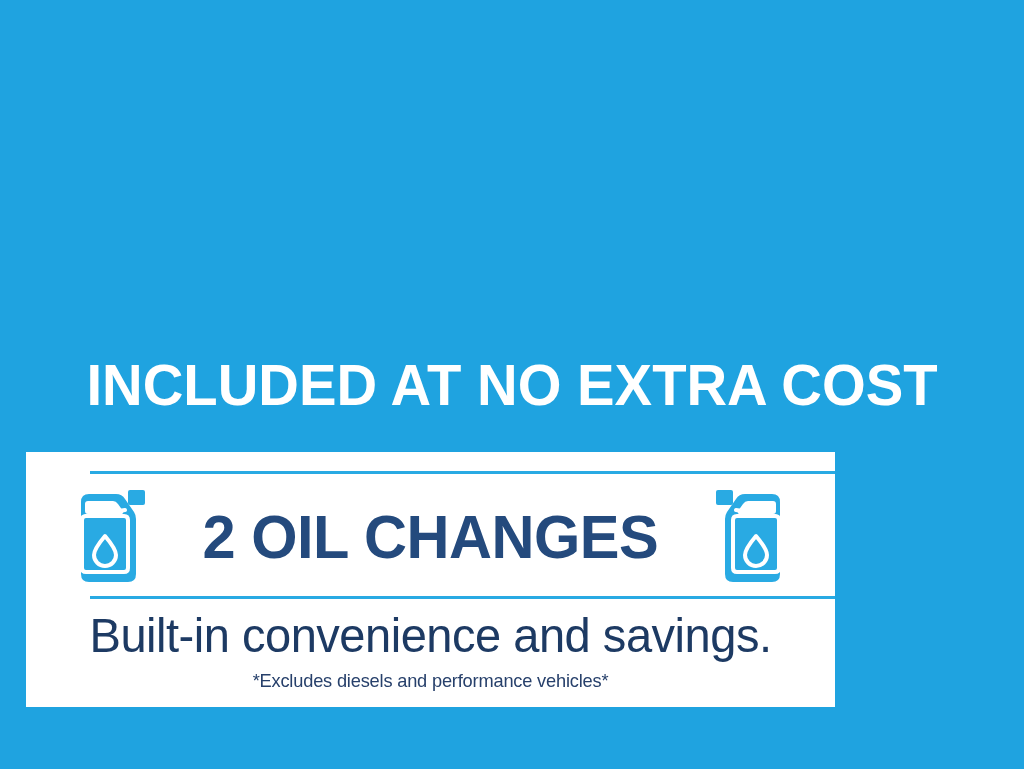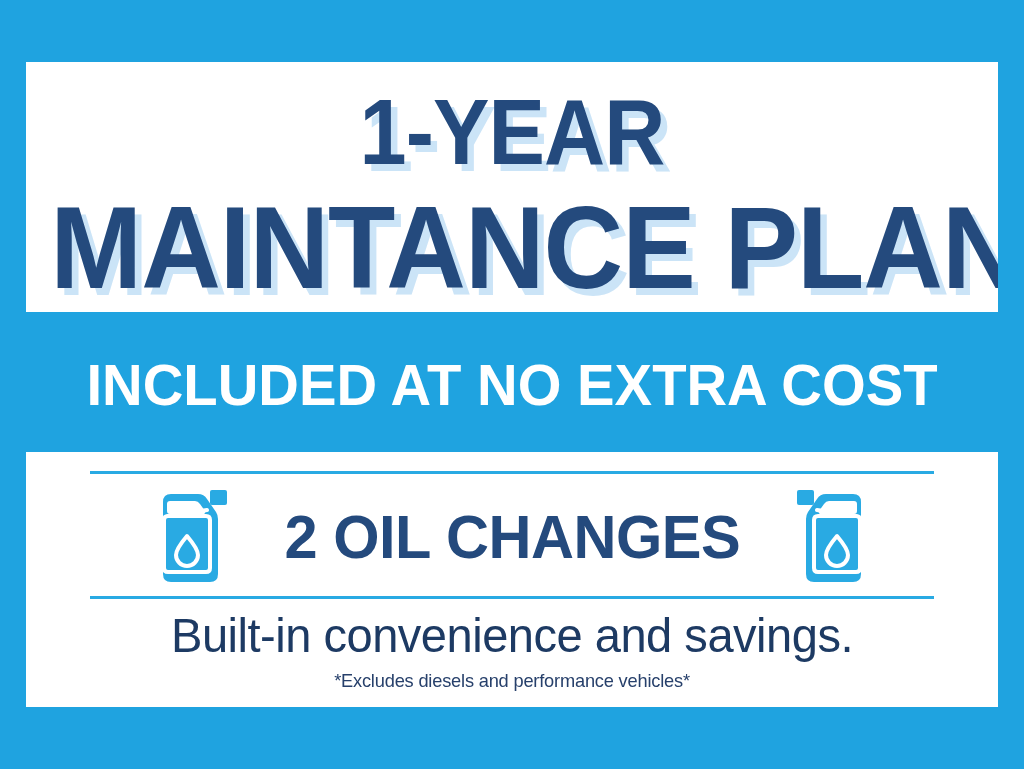--- a/index.html
+++ b/index.html
@@ -74,21 +74,21 @@
     font-size: 58px;
     letter-spacing: 0px;
     white-space: nowrap;
     transform: scaleX(0.97);
   }
 
   
   #offer-panel {
     left: 26px;
     top: 452px;
-    width: 972px;
+    width: 809px;
     height: 255px;
   }
 
   .divider {
     position: absolute;
     left: 64px;
     width: 844px;
     height: 3px;
     background: #29aae3;
   }
@@ -155,24 +155,20 @@
     letter-spacing: -0.2px;
     white-space: nowrap;
     transform: scaleX(0.96);
   }
 </style>
 </head>
 <body>
 
 <div id="poster">
 
-  <div class="panel" id="headline-panel">
-    <div class="headline-line" id="headline-line-1">1-YEAR</div>
-    <div class="headline-line" id="headline-line-2">MAINTANCE PLAN</div>
-  </div>
 
   <div id="subheading">INCLUDED AT NO EXTRA COST</div>
 
   <div class="panel" id="offer-panel">
 
     <div class="divider" id="divider-top"></div>
 
     <div id="offer-row">
 
       <span>

